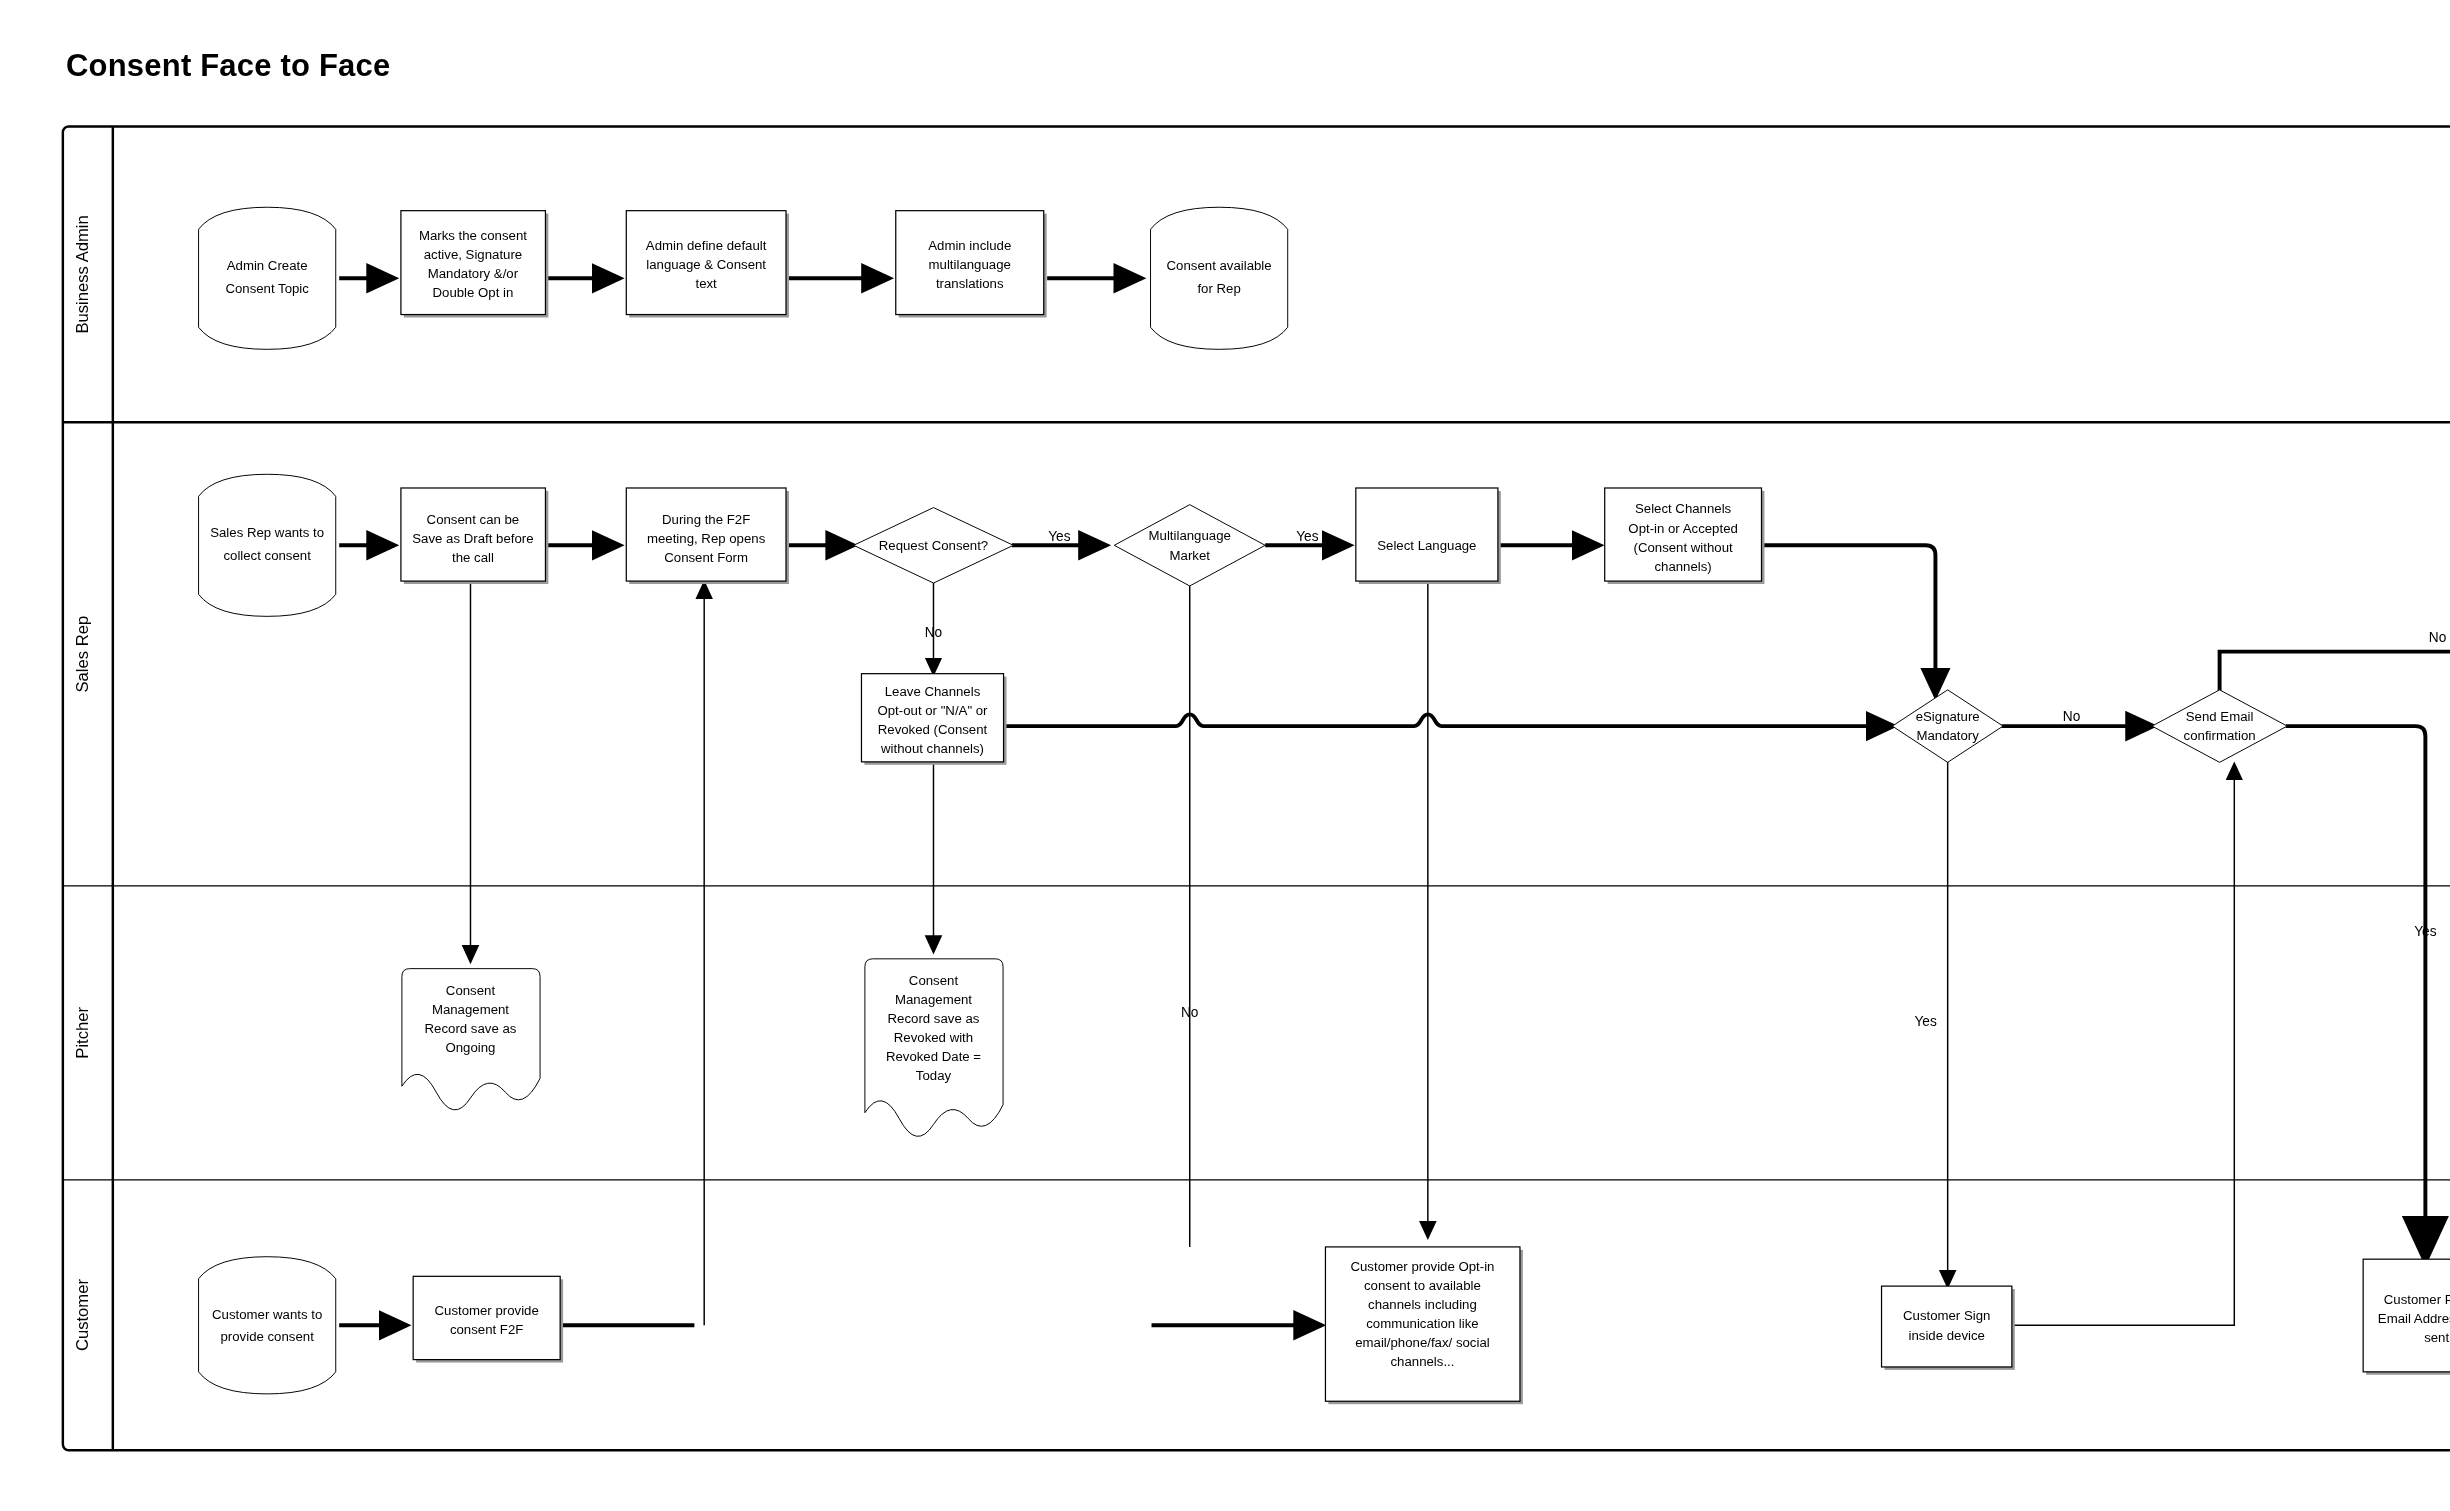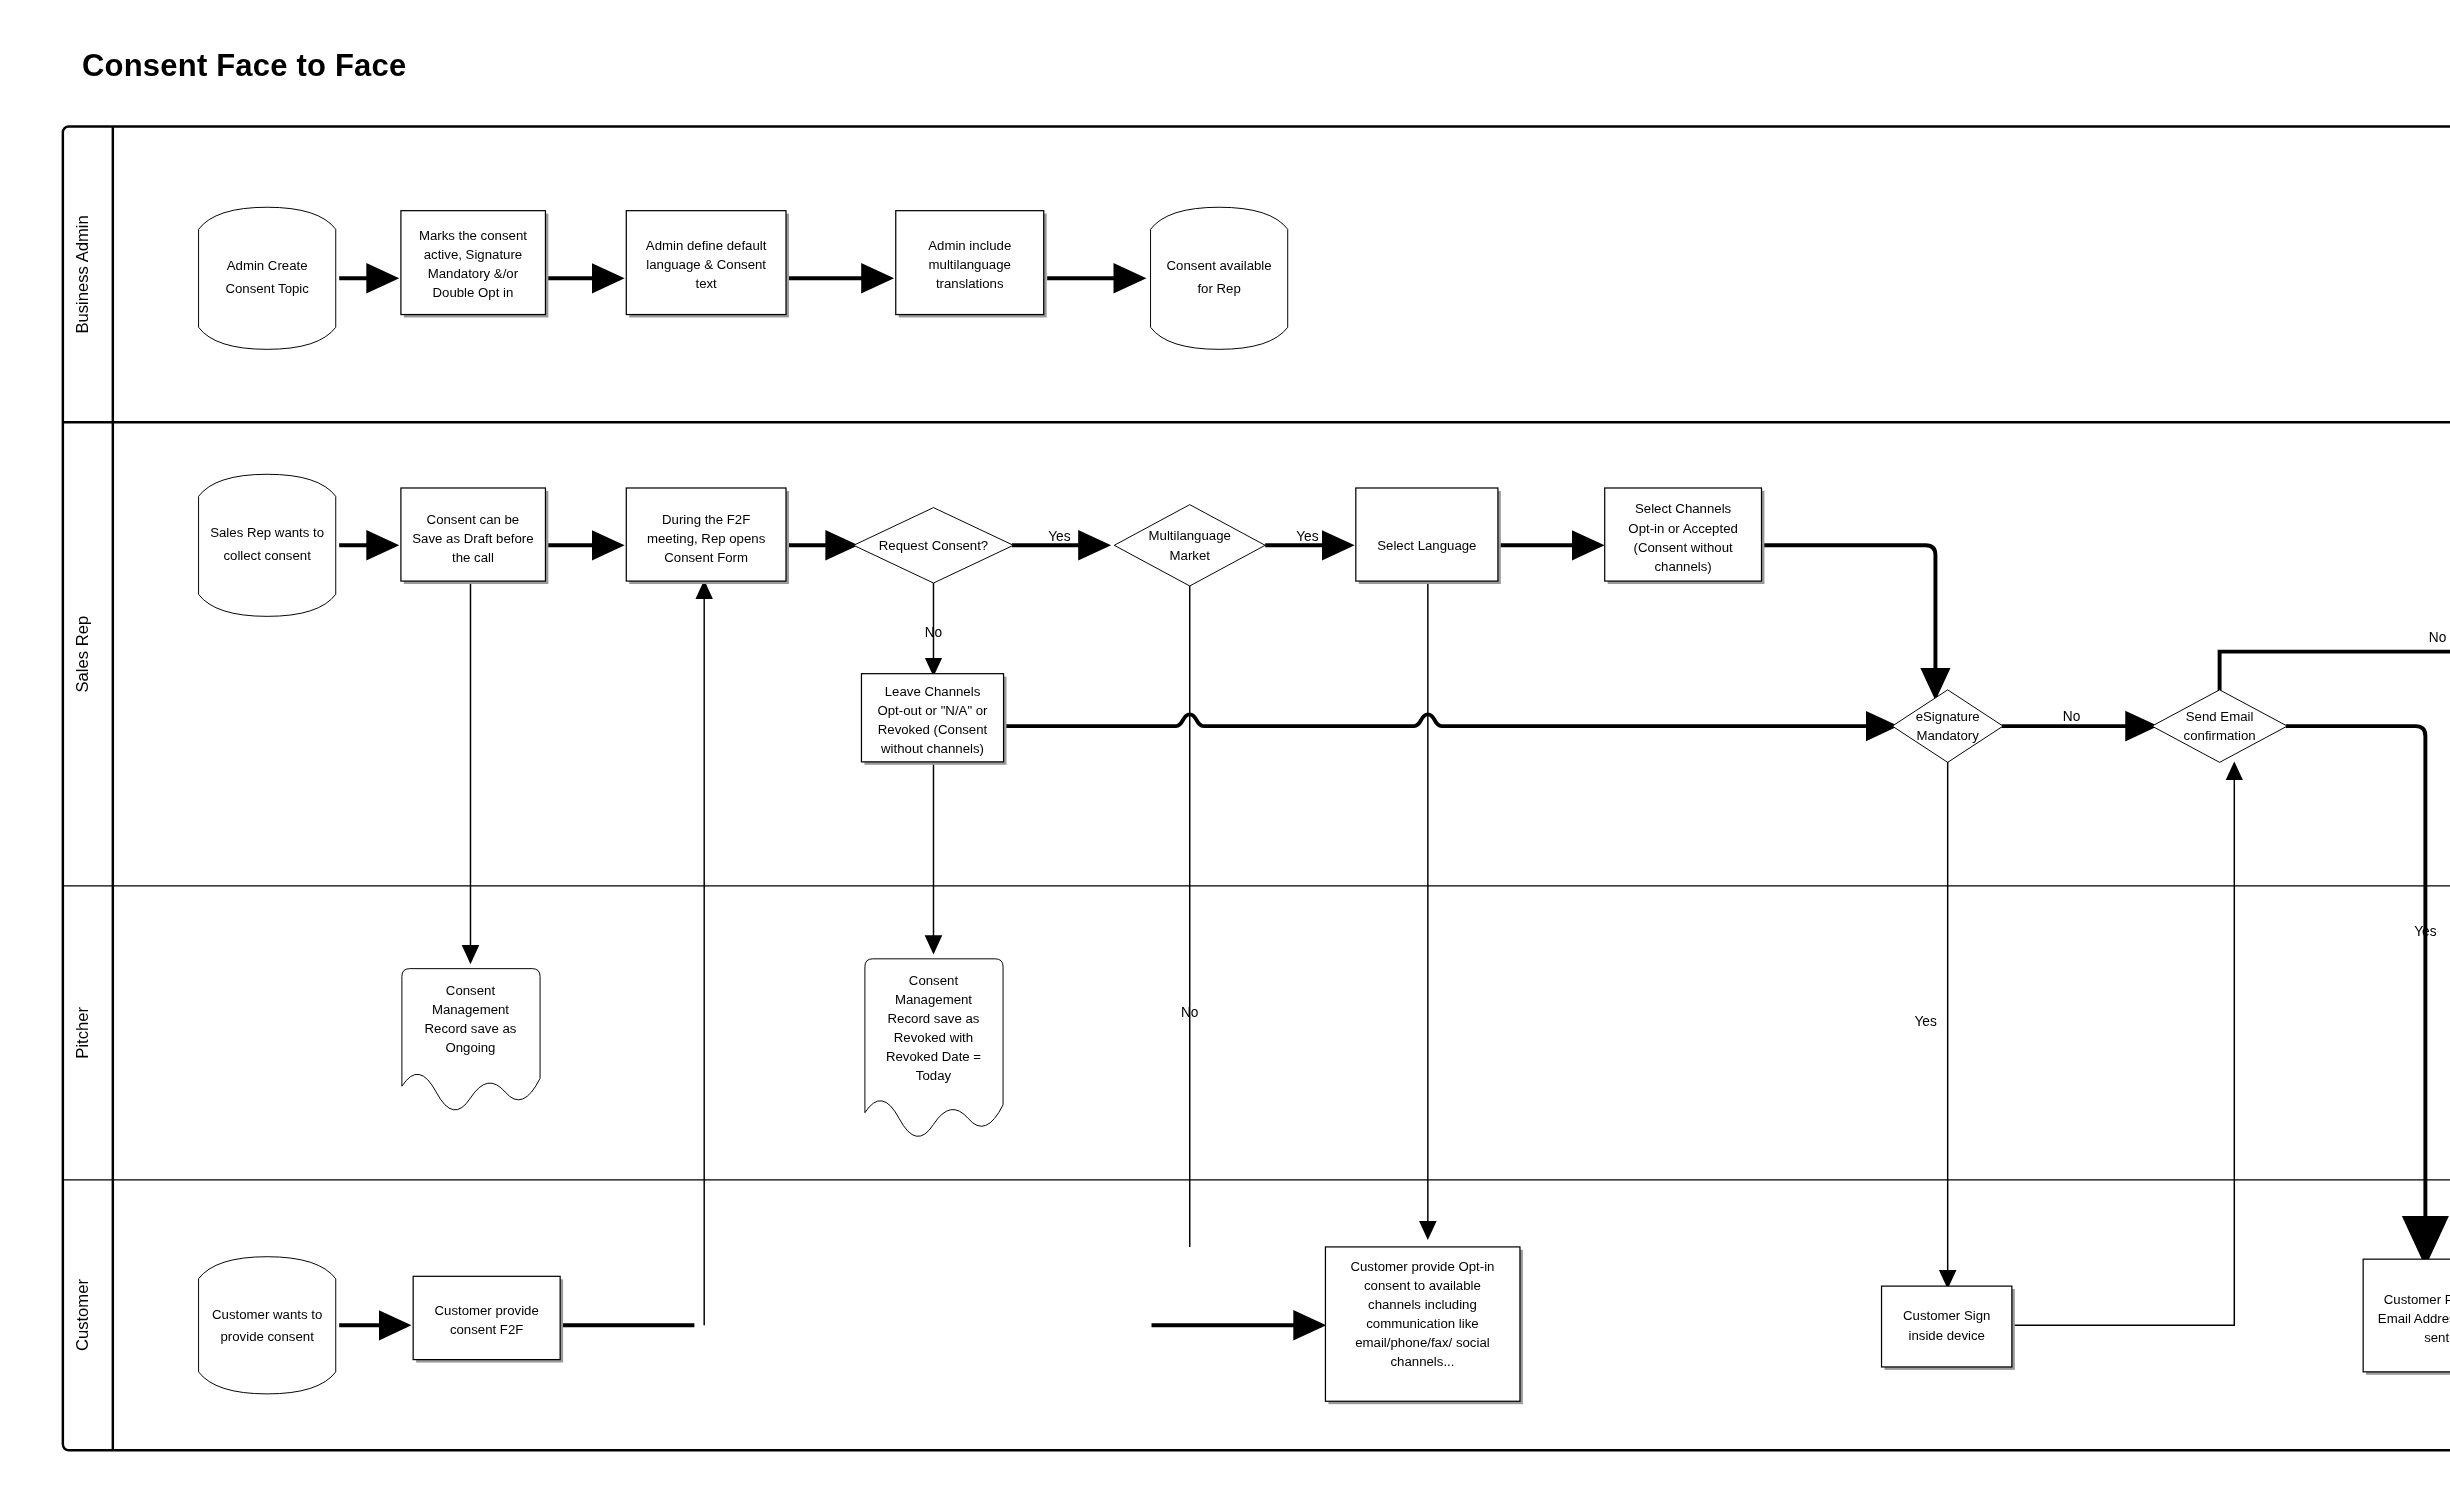--- a/index.html
+++ b/index.html
@@ -1,20 +1,20 @@
 <!DOCTYPE html>
 <html style="font-size:7.8px"><head>
 <meta charset="utf-8">
 <title>Consent Face to Face</title>
 <style>
   html,body{margin:0;padding:0;background:#ffffff;}
   body{font-family:"Liberation Sans", sans-serif;}
   #root{position:relative;width:3864px;height:1511px;background:#fff;overflow:hidden;}
   #title{
-    position:absolute;left:82px;top:48px;
+    position:absolute;left:66px;top:48px;
     font-family:"Liberation Sans", sans-serif;
     font-weight:bold;font-size:31px;color:#000;letter-spacing:0.2px;
     white-space:nowrap;
   }
   svg#flow{position:absolute;left:0;top:0;width:3864px;height:1511px;}
   .lane-label{
     font-family:"Liberation Sans", sans-serif;
     font-size:34px;fill:#000;
   }
   .node-text{

